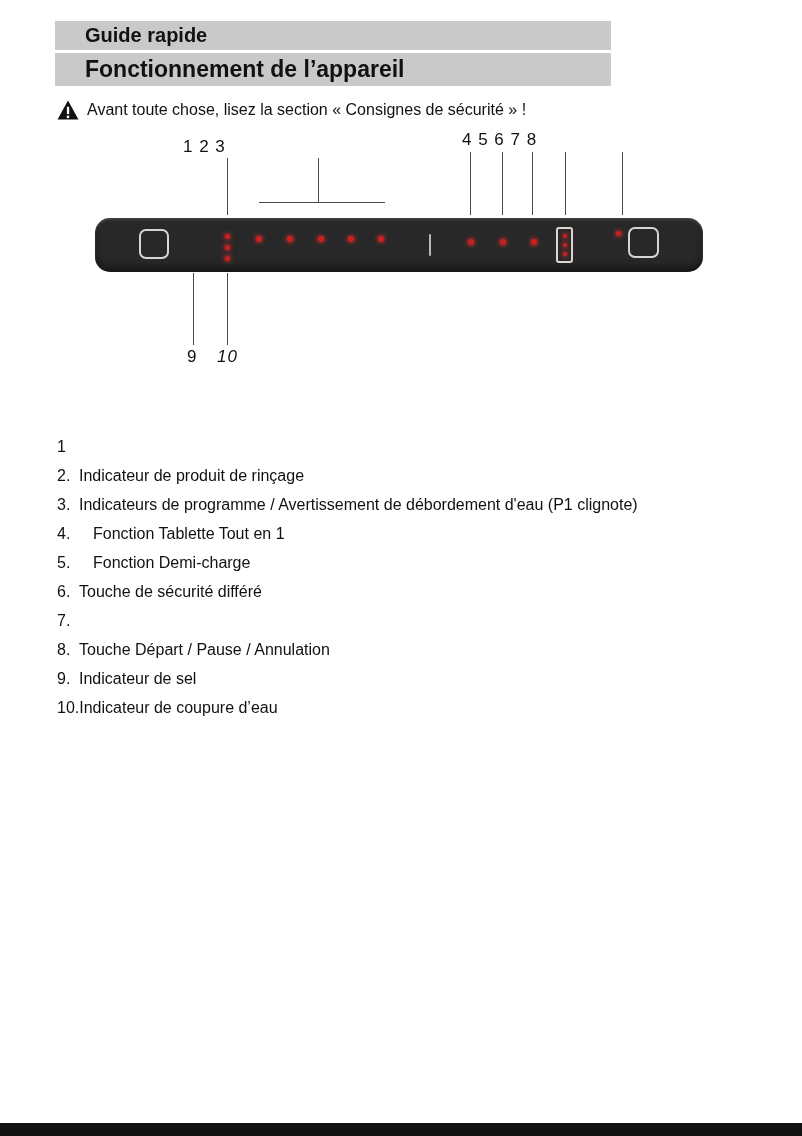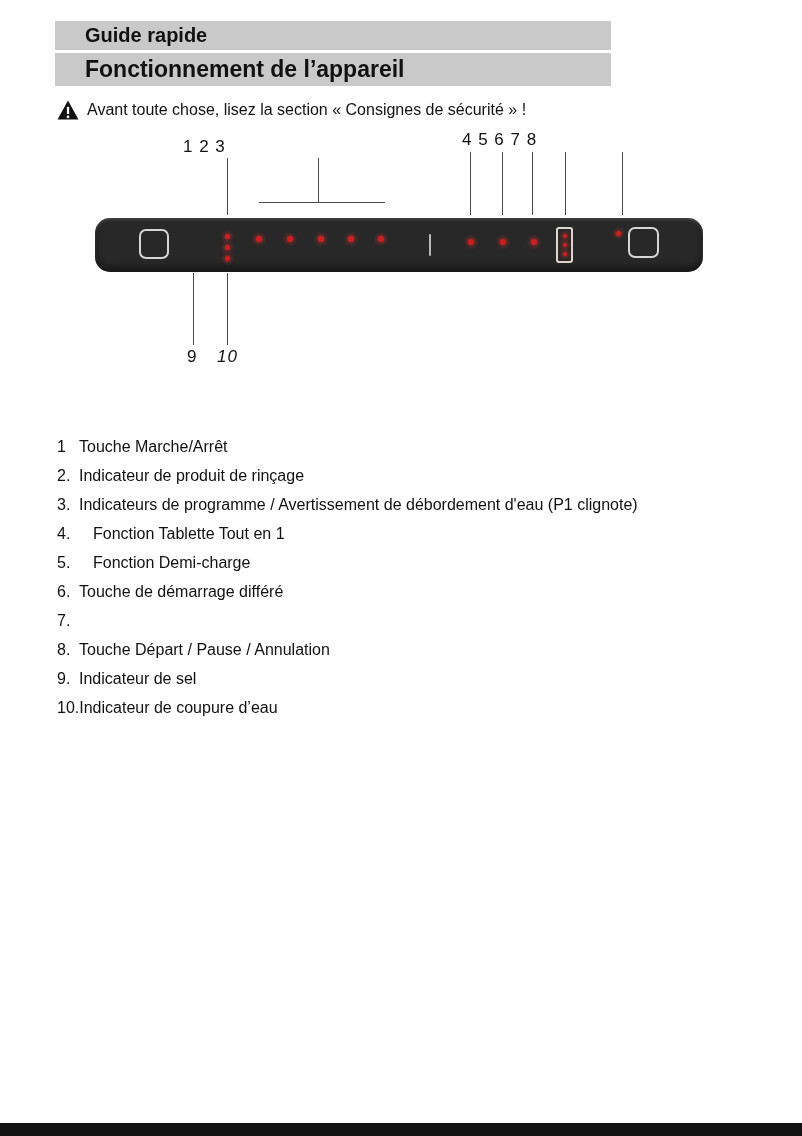--- a/index.html
+++ b/index.html
@@ -137,41 +137,40 @@
   <div class="abs btn-outline" style="left:628px;top:227px;width:31px;height:31px;"></div>
 
   <div class="abs vline" style="left:193px;top:273px;height:72px;"></div>
   <div class="abs vline" style="left:227px;top:273px;height:72px;"></div>
   <div class="abs callout" style="left:187px;top:347px;">9</div>
   <div class="abs callout" style="left:217px;top:347px;font-style:italic;">10</div>
 
   <div class="abs list">
     <div class="li">
       <span class="num">1</span>
-      <span class="txt">Touche Marche/Arrêt</span>
     </div>
     <div class="li">
       <span class="num">2.</span>
       <span class="txt">Indicateur de produit de rinçage</span>
     </div>
     <div class="li">
       <span class="num">3.</span>
       <span class="txt">Indicateurs de programme / Avertissement de débordement d'eau (P1 clignote)</span>
     </div>
     <div class="li gap">
       <span class="num">4.</span>
       <span class="txt">Fonction Tablette Tout en 1</span>
     </div>
     <div class="li gap">
       <span class="num">5.</span>
       <span class="txt">Fonction Demi-charge</span>
     </div>
     <div class="li">
       <span class="num">6.</span>
-      <span class="txt">Touche de démarrage différé</span>
+      <span class="txt">Touche de sécurité différé</span>
     </div>
     <div class="li">
       <span class="num">7.</span>
     </div>
     <div class="li">
       <span class="num">8.</span>
       <span class="txt">Touche Départ / Pause / Annulation</span>
     </div>
     <div class="li">
       <span class="num">9.</span>

